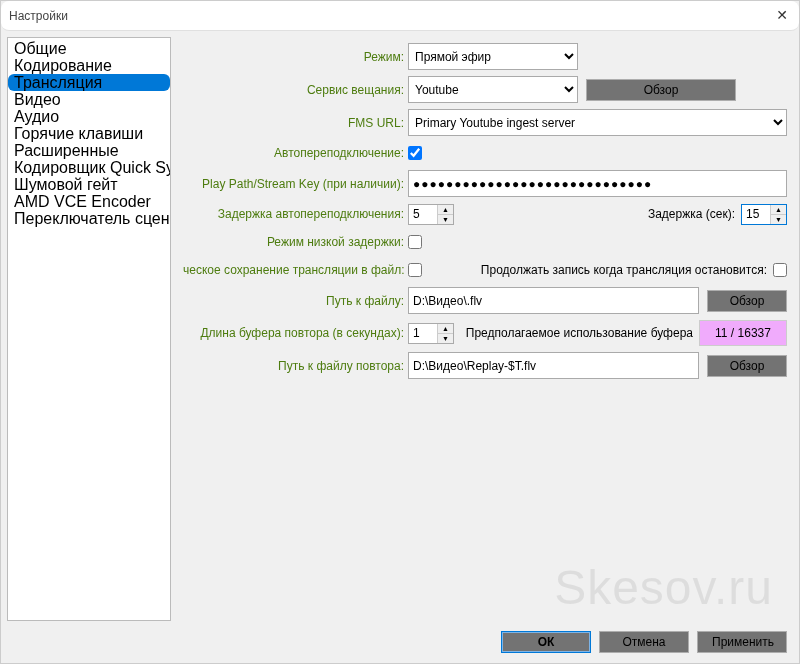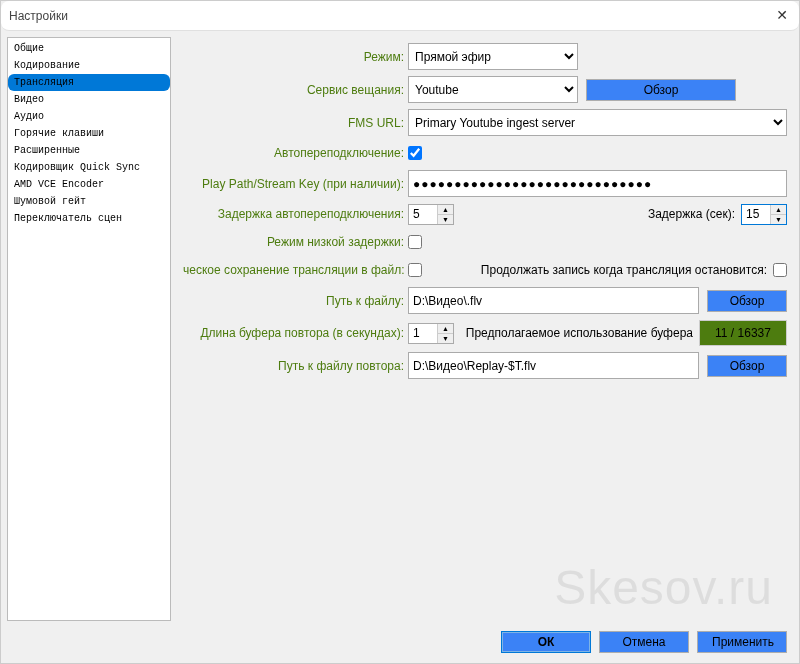--- a/index.html
+++ b/index.html
@@ -49,24 +49,23 @@
   .sidebar {
     width: 164px;
     background: #fff;
     border: 1px solid #bbb;
     padding: 2px 0;
     overflow: auto;
   }
   .sidebar .item {
     padding: 1px 6px;
     line-height: 15px;
-    font-size: 10px;
+    font-size: 16px;
     cursor: default;
     white-space: nowrap;
-    font-family: Liberation Mono, monospace;
   }
   .sidebar .item.selected {
     background: #0078d7;
     color: #000000;
     border-radius: 6px;
   }
   .content {
     flex: 1;
     background: #f0f0f0;
     position: relative;
@@ -94,21 +93,21 @@
     background: #fff;
     padding: 0 4px;
   }
   select { padding: 0 2px; }
   input[type="checkbox"] {
     width: 14px; height: 14px;
     margin: 0;
   }
   .btn {
     height: 22px;
-    background: #3b82f6;
+    background: #737373;
     border: 1px solid #adadad;
     font-size: 12px;
     padding: 0 14px;
     cursor: default;
   }
   .spinner {
     display: inline-flex;
     border: 1px solid #aaa;
     height: 21px;
     background: #fff;
@@ -155,21 +154,21 @@
     font-size: 48px;
     font-weight: 500;
     color: rgba(0,0,0,0.08);
     letter-spacing: 1px;
     pointer-events: none;
     font-family: Arial, sans-serif;
   }
   .buffer-estimate {
     height: 22px;
     border: 1px solid #ccc;
-    background: #4d7c0f;
+    background: #f0abfc;
     display: inline-flex;
     align-items: center;
     justify-content: center;
     font-size: 12px;
     padding: 12px 10px;
   }
 </style>
 </head>
 <body>
 
@@ -182,22 +181,22 @@
   <div class="body">
     <div class="sidebar">
       <div class="item">Общие</div>
       <div class="item">Кодирование</div>
       <div class="item selected">Трансляция</div>
       <div class="item">Видео</div>
       <div class="item">Аудио</div>
       <div class="item">Горячие клавиши</div>
       <div class="item">Расширенные</div>
       <div class="item">Кодировщик Quick Sync</div>
+      <div class="item">Шумовой гейт</div>
       <div class="item">AMD VCE Encoder</div>
-      <div class="item">Шумовой гейт</div>
       <div class="item">Переключатель сцен</div>
     </div>
 
     <div class="content">
 
       <div class="formrow">
         <div class="label">Режим:</div>
         <select style="width:170px">
           <option>Прямой эфир</option>
         </select>

